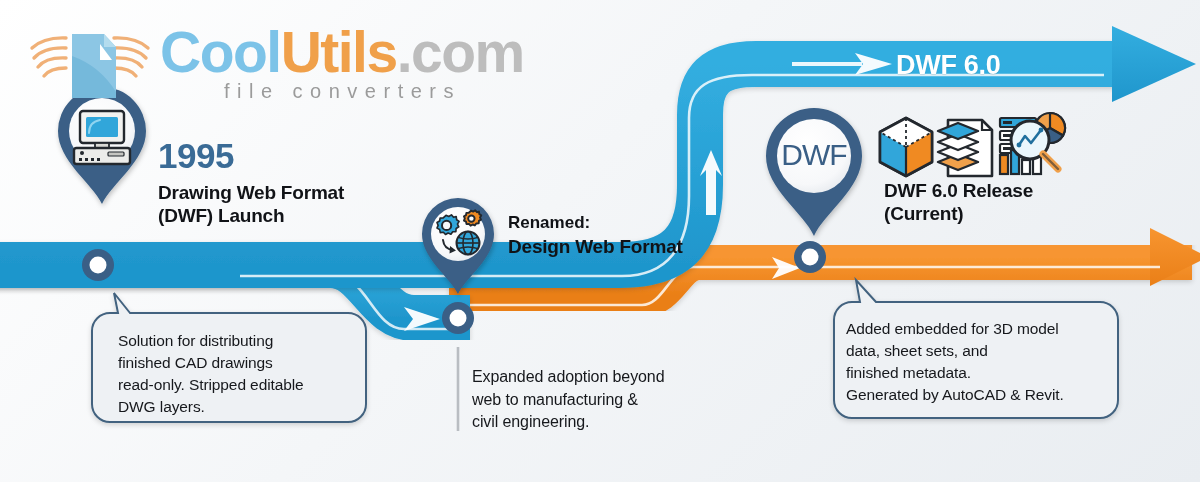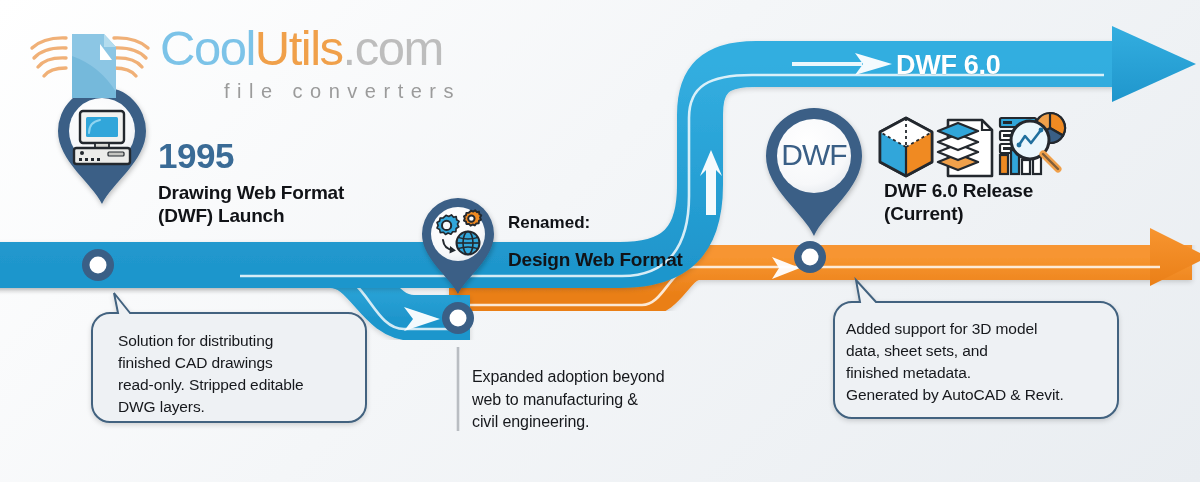--- a/index.html
+++ b/index.html
@@ -11,21 +11,21 @@
     overflow: hidden;
   }
   #stage { position: absolute; inset: 0; width: 1200px; height: 482px; }
   .svg-layer { position: absolute; left: 0; top: 0; width: 1200px; height: 482px; }
   .abs { position: absolute; }
 
   
   #logo { left: 28px; top: 18px; width: 500px; height: 92px; }
   #logo-mark { position: absolute; left: 0; top: 4px; width: 130px; height: 82px; }
   #logo-text { position: absolute; left: 132px; top: 6px; width: 400px; }
-  .logo-word { font-size: 49px; font-weight: normal; letter-spacing: -1.5px; line-height: 1; }
+  .logo-word { font-size: 57px; font-weight: bold; letter-spacing: -1.5px; line-height: 1; }
   .lw-cool { color: #7cc3e8; }
   .lw-utils { color: #f0a04a; }
   .lw-dot { color: #bdbdbd; }
   .lw-com { color: #bdbdbd; }
   #logo-tagline {
     position: absolute; left: 196px; top: 62px;
     font-size: 20px; letter-spacing: 7.5px; color: #9b9b9b; font-weight: normal;
   }
 
   
@@ -304,32 +304,32 @@
   <div class="ms-title" style="left:158px; top:182px;">Drawing Web Format</div>
 
   <div class="callout-text" style="left:118px; top:330px; width:240px;">
     <div>Solution for distributing</div>
     <div>finished CAD drawings</div>
     <div>read-only. Stripped editable</div>
     <div>DWG layers.</div>
   </div>
 
   <div class="ms-sub" style="left:508px; top:213px;">Renamed:</div>
-  <div class="ms-title" style="left:508px; top:236px; font-size:19px;margin-top:13px;">Design Web Format</div>
+  <div class="ms-title" style="left:508px; top:236px; font-size:19px;">Design Web Format</div>
 
   <div class="plain-text" style="left:472px; top:366px; width:240px;">
     <div>Expanded adoption beyond</div>
     <div>web to manufacturing &amp;</div>
     <div>civil engineering.</div>
   </div>
 
   <div id="dwf-pin-label">DWF</div>
   <div class="ms-title" style="left:884px; top:180px;">DWF 6.0 Release</div>
   <div class="ms-title" style="left:884px; top:203px;">(Current)</div>
 
   <div class="callout-text" style="left:846px; top:318px; width:262px;">
-    <div>Added support for 3D model</div>
+    <div>Added embedded for 3D model</div>
     <div>data, sheet sets, and</div>
     <div>finished metadata.</div>
     <div>Generated by AutoCAD &amp; Revit.</div>
   </div>
 
 </div>
 
 </body></html>

